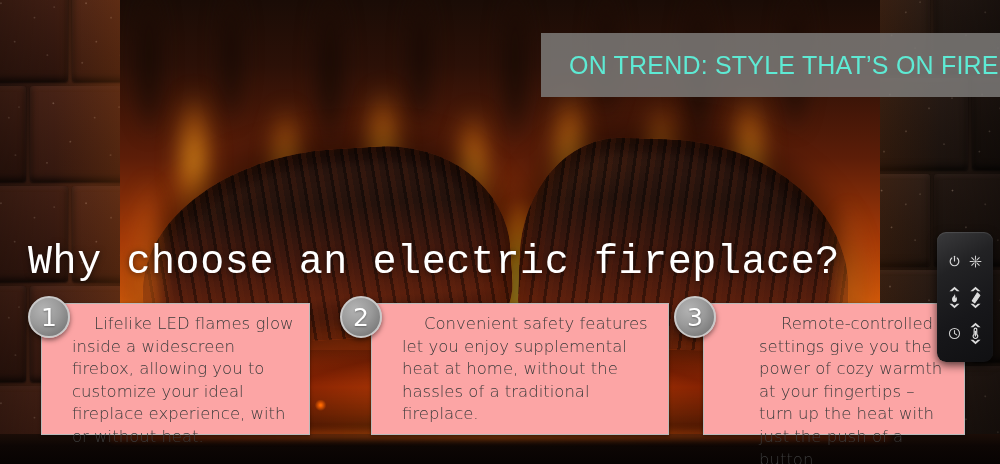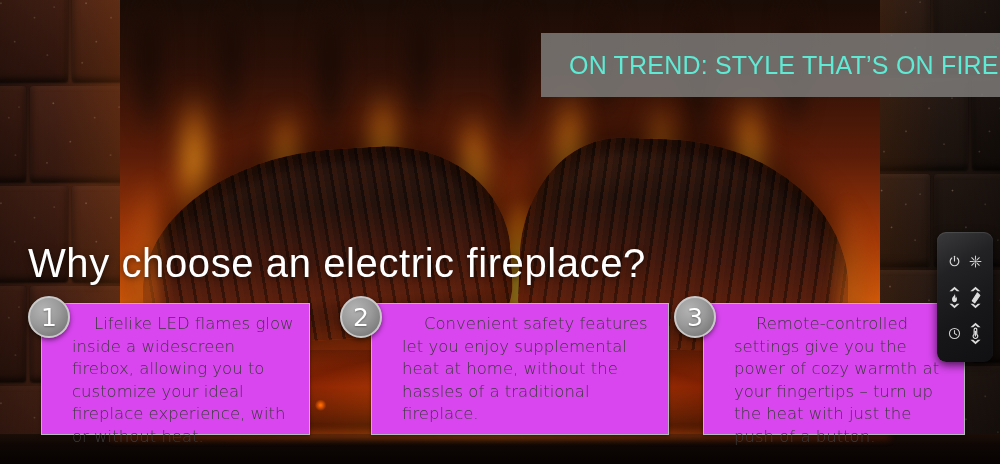--- a/index.html
+++ b/index.html
@@ -155,43 +155,43 @@
   }
   #banner .banner-text {
     color:#5eead4; font-size:25px; letter-spacing:0.2px; white-space:nowrap;
     padding-left:28px; font-weight:400;text-align:right;
   }
 
   
   #headline {
     position:absolute; left:28px; top:243px;
     color:#fff; font-size:40px; line-height:1;
-    font-family:Liberation Sans, sans-serif;
+    font-family:Liberation Mono, monospace;
     font-weight:300; letter-spacing:0.6px;
     text-shadow:0 1px 6px rgba(0,0,0,0.55);
     white-space:nowrap;
   }
 
   
   .card {
     position:absolute; top:303px; height:132px;
-    background:#d946ef;
+    background:#fca5a5;
     border:1px solid #b9b9b9;
     box-shadow:0 1px 3px rgba(0,0,0,0.45);
   }
   .card-body {
     padding:9px 12px 0 30px;
     color:#3b3b3b; font-size:16.5px; line-height:1.37;
     font-family:"DejaVu Sans", sans-serif; font-weight:300;
   }
   .card-body .lead-indent { display:inline-block; width:22px; }
 
   #card-1 { left:41px;  width:269px; }
   #card-2 { left:371px; width:298px; }
-  #card-3 { left:703px; width:262px; }
+  #card-3 { left:703px; width:262px;padding-left:25px; }
 
   .badge {
     position:absolute; top:296px; width:42px; height:42px; border-radius:50%;
     background:radial-gradient(circle at 35% 30%, #b3b3b3 0%, #9a9a9a 45%, #7d7d7d 78%, #6e6e6e 100%);
     border:2px solid #c9c9c9;
     box-shadow:0 2px 5px rgba(0,0,0,0.5);
     color:#ffffff; font-size:25px; font-weight:400;
     font-family:"DejaVu Sans", sans-serif;
     display:flex; align-items:center; justify-content:center;
     text-shadow:0 1px 2px rgba(0,0,0,0.35);

